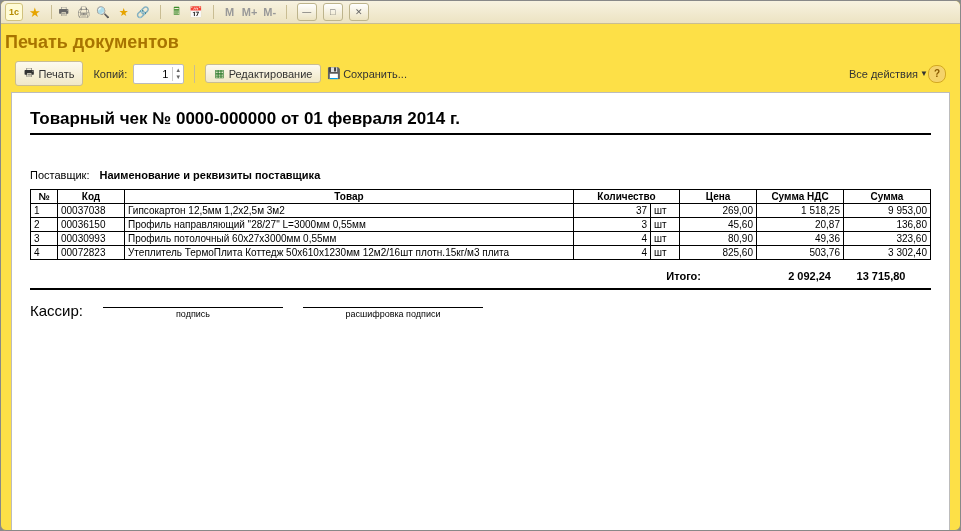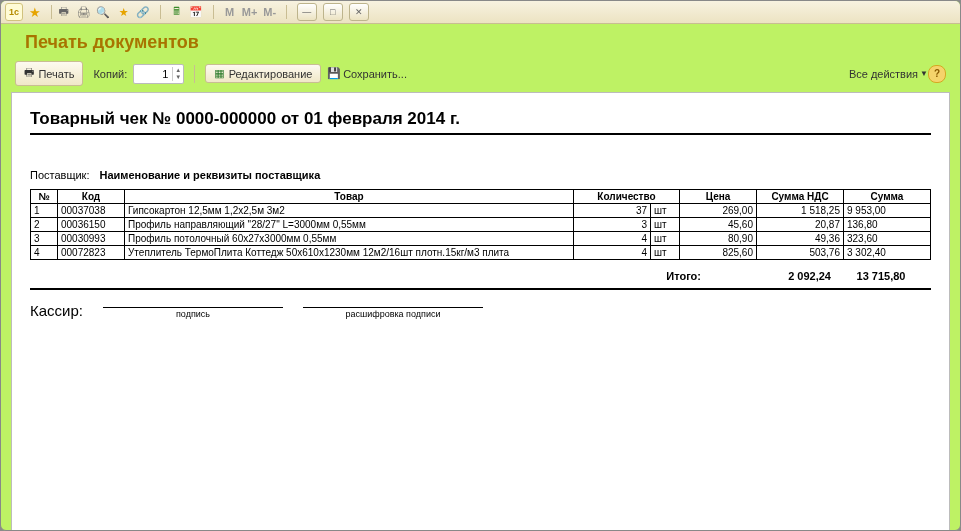--- a/index.html
+++ b/index.html
@@ -1,26 +1,26 @@
 <!DOCTYPE html>
 <html><head>
 <meta charset="utf-8">
 <style>
 html,body{margin:0;padding:0;font-family:Arial,sans-serif;font-size:11px;background:#8a8a8a;}
-.window{width:961px;height:531px;background:#bef264;box-sizing:border-box;position:relative;border:1px solid #888;border-radius:6px;overflow:hidden;}
+.window{width:961px;height:531px;background:#fde047;box-sizing:border-box;position:relative;border:1px solid #888;border-radius:6px;overflow:hidden;}
 .titlebar{height:22px;background:linear-gradient(#f7f2e0,#ece3c2);display:flex;align-items:center;padding:0 4px;border-bottom:1px solid #c9bd93;}
 .titlebar .logo{width:16px;height:16px;background:#fffbd6;border:1px solid #d1c27d;border-radius:3px;display:flex;align-items:center;justify-content:center;font-size:9px;font-weight:bold;color:#b58c00;margin-right:6px;}
 .titlebar .star{color:#e6a400;font-size:13px;margin-right:6px;}
 .titlebar .sep{width:1px;height:14px;background:#c9bd93;margin:0 4px;}
 .titlebar .title{color:#5a5a5a;font-size:11px;flex:1;white-space:nowrap;overflow:hidden;}
 .titlebar .icons{display:flex;align-items:center;gap:4px;}
 .titlebar .ic{width:16px;height:16px;display:flex;align-items:center;justify-content:center;font-size:11px;color:#666;cursor:pointer;}
 .titlebar .mx{color:#999;font-weight:bold;font-size:11px;}
 .titlebar .winbtn{width:18px;height:16px;border:1px solid #bdb48c;background:linear-gradient(#fff,#ece3c2);border-radius:3px;display:flex;align-items:center;justify-content:center;font-size:9px;color:#666;cursor:pointer;margin-left:2px;}
-.header{padding:8px 24px 6px;}
+.header{padding:8px 4px 6px;}
 .header h1{margin:0;color:#a87400;font-size:18px;font-weight:bold;}
 .toolbar{display:flex;align-items:center;padding:2px 14px 6px;gap:6px;}
 .btn{display:flex;align-items:center;gap:4px;padding:2px 8px;border:1px solid #c9bd93;background:linear-gradient(#fdfaef,#f0e8c8);border-radius:3px;cursor:pointer;font-size:11px;color:#333;}
 .btn .bic{font-size:11px;}
 .copies-lbl{font-size:11px;color:#333;margin-left:4px;}
 .spin{display:flex;align-items:center;border:1px solid #bbb;border-radius:2px;background:#fff;height:18px;}
 .spin input{width:30px;border:none;text-align:right;font-size:11px;padding:0 4px;outline:none;}
 .spin .arrows{display:flex;flex-direction:column;border-left:1px solid #ccc;}
 .spin .arr{font-size:6px;line-height:7px;padding:0 2px;color:#666;cursor:pointer;}
 .tool-sep{width:1px;height:18px;background:#c9bd93;margin:0 4px;}
@@ -36,21 +36,21 @@
 table.items{width:100%;border-collapse:collapse;font-size:10px;}
 table.items th,table.items td{border:1px solid #000;padding:1px 3px;vertical-align:top;}
 table.items th{font-weight:bold;text-align:center;background:#fff;}
 .c-num{width:20px;text-align:left;}
 .c-code{width:60px;text-align:left;}
 .c-name{text-align:left;}
 .c-qty{width:70px;text-align:right;}
 .c-unit{width:22px;text-align:left;}
 .c-price{width:70px;text-align:right;}
 .c-vat{width:80px;text-align:right;}
-.c-sum{width:80px;text-align:left;}
+.c-sum{width:80px;text-align:right;}
 .totals{display:flex;justify-content:flex-end;gap:0;margin-top:10px;font-size:11px;font-weight:bold;}
 .totals .lbl{width:80px;text-align:right;padding-right:30px;}
 .totals .v1{width:100px;text-align:right;}
 .totals .v2{width:100px;text-align:center;}
 .summary{margin-top:12px;font-size:10px;}
 .summary .words{font-weight:bold;font-size:11px;margin-top:2px;}
 .hr2{height:2px;background:#000;margin:6px 0 12px;}
 .sign{display:flex;align-items:flex-end;gap:20px;font-size:10px;}
 .sign .role{font-size:15px;}
 .sign .line{border-top:1px solid #000;width:180px;text-align:center;font-size:9px;padding-top:1px;}

